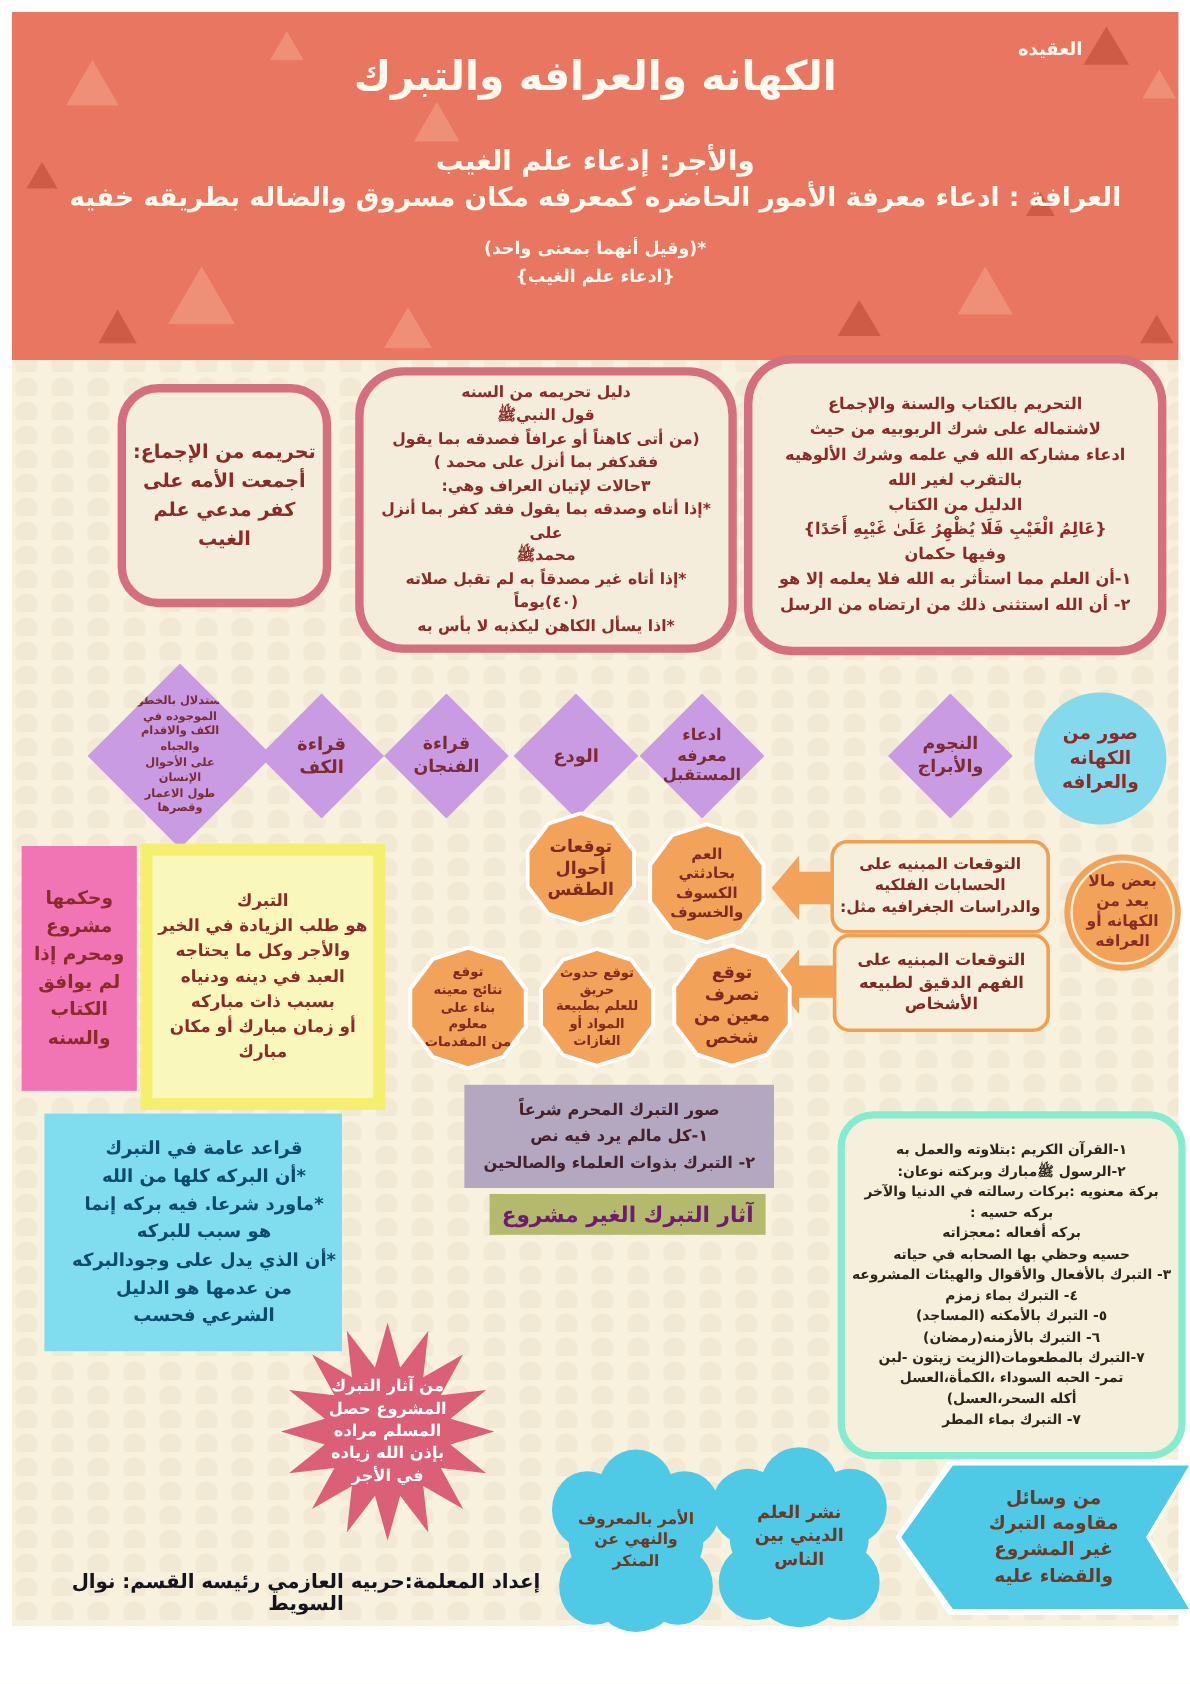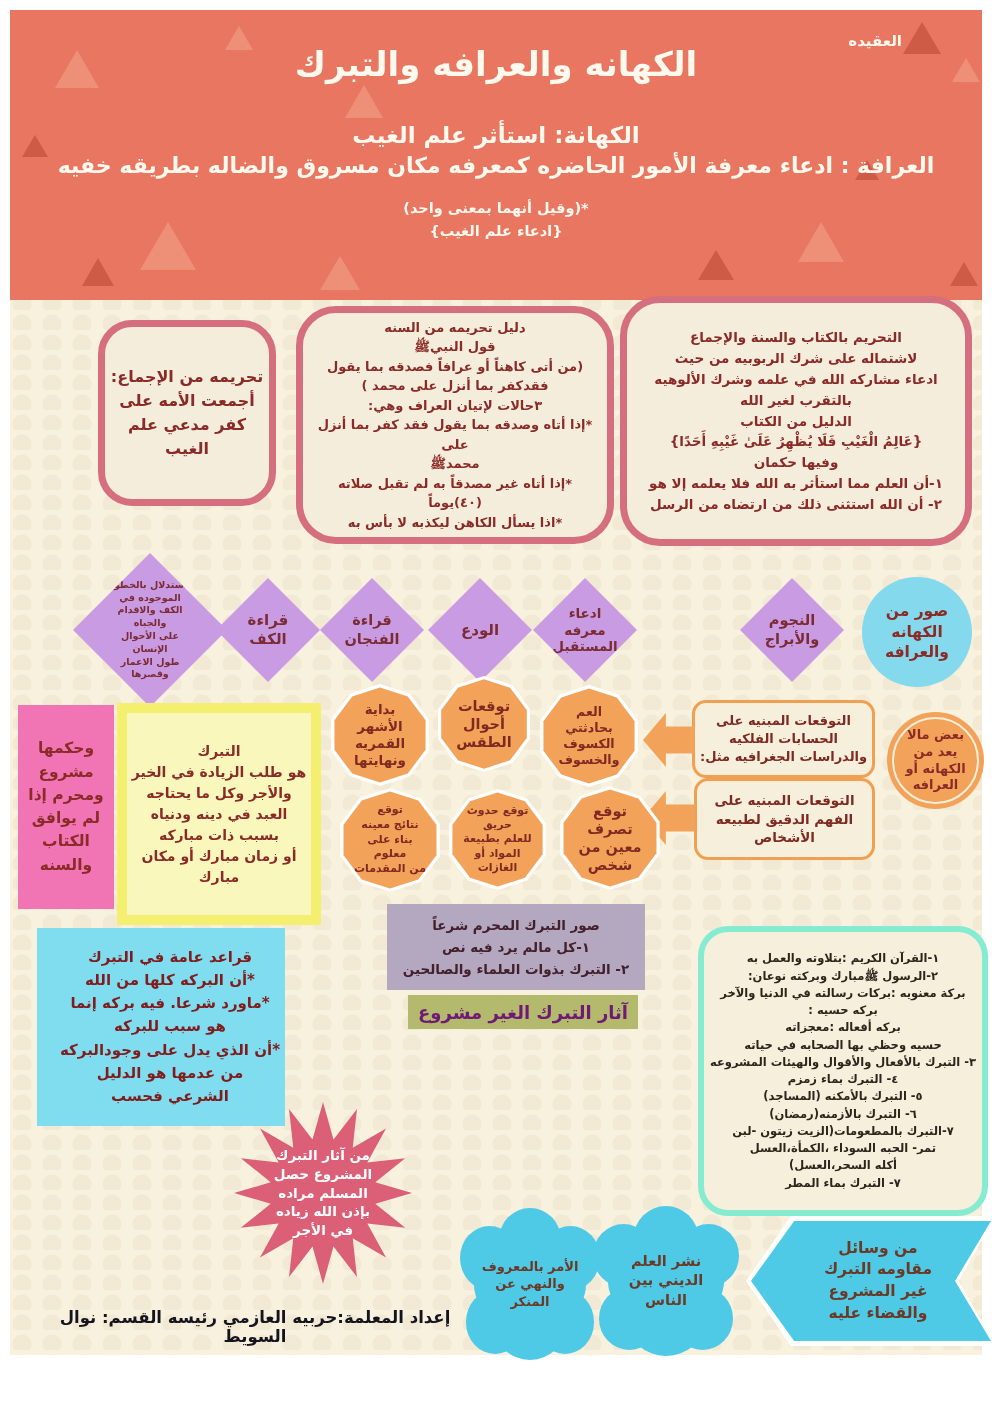--- a/index.html
+++ b/index.html
@@ -83,21 +83,21 @@
     <i class="tri" style="left:310px;top:246px;border-width:0 20px 34px 20px;border-bottom-color:#EE9078;"></i>
     <i class="tri" style="left:893px;top:12px;border-width:0 19px 32px 19px;border-bottom-color:#CE5B46;"></i>
     <i class="tri" style="left:942px;top:48px;border-width:0 14px 24px 14px;border-bottom-color:#EE9078;"></i>
     <i class="tri" style="left:845px;top:150px;border-width:0 12px 20px 12px;border-bottom-color:#CE5B46;"></i>
     <i class="tri" style="left:788px;top:212px;border-width:0 23px 40px 23px;border-bottom-color:#EE9078;"></i>
     <i class="tri" style="left:688px;top:240px;border-width:0 18px 30px 18px;border-bottom-color:#CE5B46;"></i>
     <i class="tri" style="left:940px;top:252px;border-width:0 14px 24px 14px;border-bottom-color:#CE5B46;"></i>
 
     <div class="badge">العقيده</div>
     <div class="h-title">الكهانه والعرافه والتبرك</div>
-    <div class="h-def1">الكهانة: استأثر علم الغيب</div>
+    <div class="h-def1">والأجر: إدعاء علم الغيب</div>
     <div class="h-def2">العرافة : ادعاء معرفة الأمور الحاضره كمعرفه مكان مسروق والضاله بطريقه خفيه</div>
     <div class="h-note" style="top:190px;">*(وقيل أنهما بمعنى واحد)</div>
     <div class="h-note" style="top:213px;">{ادعاء علم الغيب}</div>
   </div>
 
   <div class="abs rbox ctr" style="left:76px;top:310px;width:164px;height:172px;border-radius:34px;margin-left:12px;">
     <div class="tx ml" style="font-size:16px;line-height:1.5;">تحريمه من الإجماع:
 أجمعت الأمه على
 كفر مدعي علم
 الغيب</div>
@@ -190,29 +190,20 @@
 الكسوف
 والخسوف</div>
         </div>
       </div>
   <div class="abs oct oct-outer" style="left:424px;top:664px;width:100px;height:100px;">
         <div class="oct oct-inner"></div>
         <div class="oct-text ctr">
           <div class="ml" style="font-size:14.5px;line-height:1.25;">توقعات
 أحوال
 الطقس</div>
-        </div>
-      </div>
-  <div class="abs oct oct-outer" style="left:317px;top:672px;width:106px;height:106px;">
-        <div class="oct oct-inner"></div>
-        <div class="oct-text ctr">
-          <div class="ml" style="font-size:13.5px;line-height:1.25;">بداية
-الأشهر
-القمريه
-ونهايتها</div>
         </div>
       </div>
   <div class="abs oct oct-outer" style="left:546px;top:774px;width:108px;height:108px;">
         <div class="oct oct-inner"></div>
         <div class="oct-text ctr">
           <div class="ml" style="font-size:14.5px;line-height:1.25;">توقع
 تصرف
 معين من
 شخص</div>
         </div>
@@ -275,21 +266,21 @@
 ٤- التبرك بماء زمزم
 ٥- التبرك بالأمكنه (المساجد)
 ٦- التبرك بالأزمنه(رمضان)
 ٧-التبرك بالمطعومات(الزيت زيتون -لبن
 تمر- الحبه السوداء ،الكمأة،العسل
 أكله السحر،العسل)
 ٧- التبرك بماء المطر</div>
   </div>
 
   <div class="abs ctr" style="left:27px;top:918px;width:248px;height:198px;background:#80DCEF;">
-    <div class="ml" style="font-size:15px;line-height:1.55;color:#7f1d1d;margin-left:18px;">قراعد عامة في التبرك
+    <div class="ml" style="font-size:15px;line-height:1.55;color:#0c4a6e;margin-left:18px;">قراعد عامة في التبرك
 *أن البركه كلها من الله
 *ماورد شرعا. فيه بركه إنما
 هو سبب للبركه
 *أن الذي يدل على وجودالبركه
 من عدمها هو الدليل
 الشرعي فحسب</div>
   </div>
 
   <div class="abs ctr" style="left:398px;top:985px;width:230px;height:34px;background:#B3BA6E;">
     <div style="font-size:18px;color:#701a75;">آثار التبرك الغير مشروع</div>

